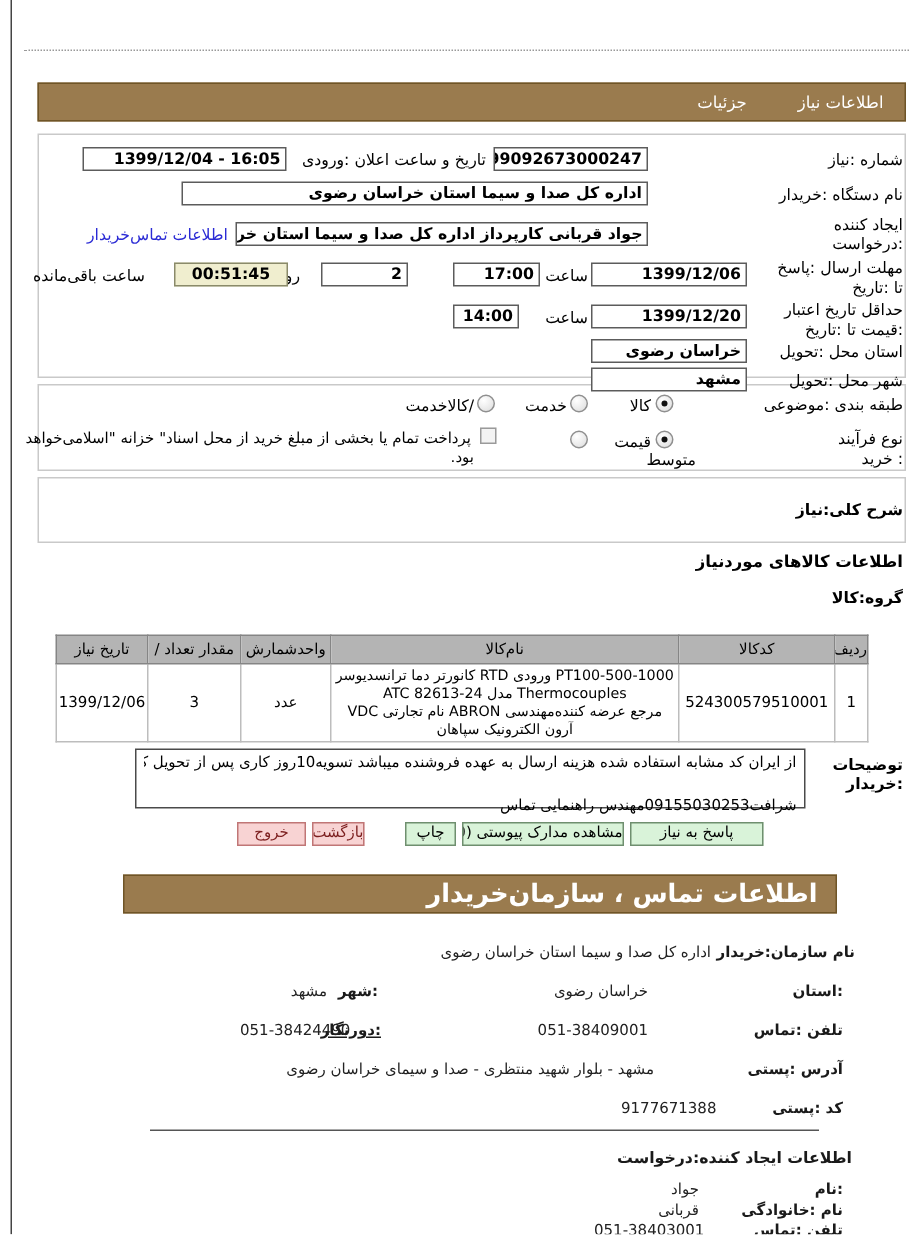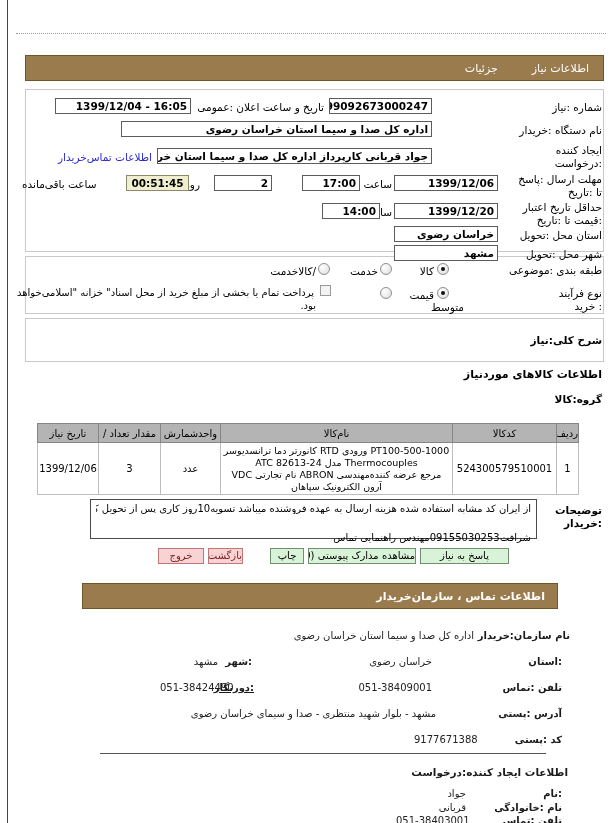--- a/index.html
+++ b/index.html
@@ -38,21 +38,21 @@
   .namecell div{font-size:9.5px;line-height:12px;text-align:center;white-space:nowrap;overflow:hidden;}
   .notesbox{position:absolute;left:90px;top:499px;width:447px;height:40px;border:1px solid #4a4a4a;
             background:#fff;font-size:10px;padding:3px 5px;}
   .notesbox .l1{text-align:right;white-space:nowrap;overflow:hidden;}
   .notesbox .l2{text-align:right;white-space:nowrap;overflow:hidden;margin-top:18px;}
   .btn{position:absolute;top:548px;height:16px;font-size:10px;text-align:center;line-height:14px;
        cursor:pointer;white-space:nowrap;overflow:hidden;}
   .btn.g{background:var(--green);border:1px solid var(--green-border);color:#000;margin-left:23px;}
   .btn.p{background:var(--pink);border:1px solid var(--pink-border);color:#7c1f1f;}
   .bar2{position:absolute;left:82px;top:583px;width:476px;height:26px;background:var(--bar);
-        border:1px solid var(--bar-border);color:#fff;font-weight:bold;font-size:11px;
+        border:1px solid var(--bar-border);color:#fff;font-weight:bold;font-size:17px;
         display:flex;align-items:center;padding-right:12px;}
   .clbl{position:absolute;font-size:10px;font-weight:bold;color:#1a1a1a;text-align:right;white-space:nowrap;}
   .cval{position:absolute;font-size:10px;color:#222;text-align:right;white-space:nowrap;}
   .divider{position:absolute;left:100px;top:753px;width:446px;border-top:1px solid #555;}
   .needbox{position:absolute;left:350px;top:327px;width:182px;height:26px;border:1px solid #3d3d3d;
            background:#fff;font-size:10px;text-align:center;line-height:24px;white-space:nowrap;overflow:hidden;}
 </style>
 </head>
 <body>
 
@@ -65,46 +65,46 @@
     <span class="tab">اطلاعات نیاز</span>
     <span class="tab">جزئیات</span>
   </div>
 
   <div class="groupbox" style="left:25px;top:89px;width:579px;height:163px;"></div>
   <div class="groupbox" style="left:25px;top:256px;width:579px;height:58px;"></div>
   <div class="groupbox" style="left:25px;top:318px;width:579px;height:44px;"></div>
 
   <div class="lbl" style="left:524px;top:101px;width:78px;">شماره :نیاز</div>
   <div class="ibox" style="left:329px;top:98px;width:103px;">1199092673000247</div>
-  <div class="lbl" style="left:192px;top:101px;width:132px;">تاریخ و ساعت اعلان :عمومی</div>
+  <div class="lbl" style="left:192px;top:101px;width:132px;">تاریخ و ساعت اعلان :ورودی</div>
   <div class="ibox ltr" style="left:55px;top:98px;width:136px;text-align:right;">1399/12/04 - 16:05</div>
 
   <div class="lbl" style="left:500px;top:124px;width:102px;">نام دستگاه :خریدار</div>
   <div class="ibox" style="left:121px;top:121px;width:311px;">اداره کل صدا و سیما استان خراسان رضوی</div>
 
   <div class="lbl" style="left:522px;top:144px;width:80px;">ایجاد کننده</div>
   <div class="lbl" style="left:522px;top:157px;width:80px;">:درخواست</div>
   <div class="ibox" style="left:157px;top:148px;width:275px;">جواد قربانی کارپرداز اداره کل صدا و سیما استان خراسان رضوی</div>
   <div class="link" style="left:58px;top:151px;">اطلاعات تماس‌خریدار</div>
 
   <div class="lbl" style="left:505px;top:173px;width:97px;">مهلت ارسال :پاسخ</div>
   <div class="lbl" style="left:505px;top:186px;width:97px;">تا :تاریخ</div>
   <div class="ibox" style="left:394px;top:175px;width:104px;">1399/12/06</div>
   <div class="lbl" style="left:362px;top:178px;width:30px;">ساعت</div>
   <div class="ibox" style="left:302px;top:175px;width:58px;">17:00</div>
   <div class="ibox" style="left:214px;top:175px;width:58px;">2</div>
   <div class="lbl" style="left:176px;top:178px;width:24px;padding-left:20px;">روز</div>
-  <div class="countdown" style="left:126px;top:175px;width:63px;">00:51:45</div>
+  <div class="countdown" style="left:116px;top:175px;width:76px;">00:51:45</div>
   <div class="lbl" style="left:22px;top:178px;width:98px;text-align:left;">ساعت باقی‌مانده</div>
 
   <div class="lbl" style="left:505px;top:201px;width:97px;">حداقل  تاریخ اعتبار</div>
   <div class="lbl" style="left:505px;top:214px;width:97px;">:قیمت تا :تاریخ</div>
   <div class="ibox" style="left:394px;top:203px;width:104px;">1399/12/20</div>
   <div class="lbl" style="left:362px;top:206px;width:30px;">ساعت</div>
-  <div class="ibox" style="left:302px;top:203px;width:58px;margin-left:20px;">14:00</div>
+  <div class="ibox" style="left:302px;top:203px;width:44px;">14:00</div>
 
   <div class="lbl" style="left:505px;top:229px;width:97px;">استان محل :تحویل</div>
   <div class="ibox" style="left:394px;top:226px;width:104px;">خراسان رضوی</div>
   <div class="lbl" style="left:505px;top:248px;width:97px;">شهر محل :تحویل</div>
   <div class="ibox" style="left:394px;top:245px;width:104px;">مشهد</div>
 
   <div class="lbl" style="left:497px;top:264px;width:105px;">طبقه بندی :موضوعی</div>
   <div class="radio on" style="left:437px;top:263px;"></div>
   <div class="lbl" style="left:408px;top:265px;width:26px;">کالا</div>
   <div class="radio" style="left:380px;top:263px;"></div>

